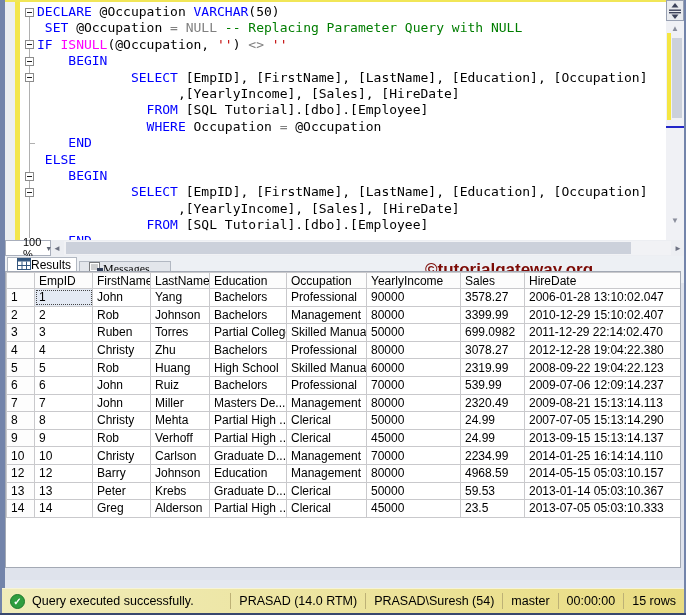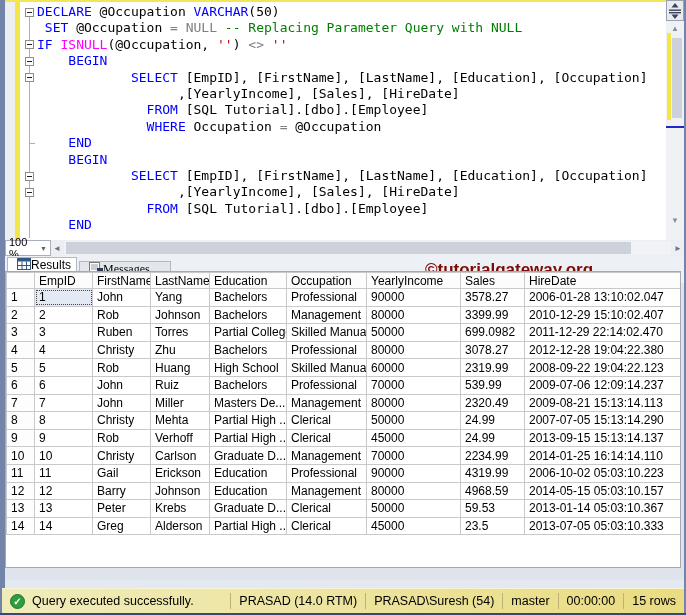--- a/index.html
+++ b/index.html
@@ -38,21 +38,21 @@
   .sb-down { top:214px; }
   .sb-track { position:absolute; left:0; top:36px; width:18px; height:178px; }
   .sb-annot { position:absolute; left:1px; top:-3px; width:4px; height:87px; background:#f5e642; }
   .sb-thumb { position:absolute; left:6px; top:2px; width:10px; height:80px; background:#ccd1db; }
   .sb-caret { position:absolute; left:0; top:90px; width:18px; height:2px; background:#2326c9; }
 
   
   .ebar { position:absolute; left:5px; top:240px; width:679px; height:16px; background:#eceef2;
           display:flex; align-items:center; }
   .zoom-select { width:46px; height:16px; background:#fff; border:1px solid #a8aebb; font-size:11px;
-                 display:flex; align-items:center; padding:0 3px; gap:4px; color:#000; }
+                 display:flex; align-items:center; padding:0 17px; gap:4px; color:#000; }
   .zoom-select .dd { margin-left:auto; font-size:7px; color:#5d6270; }
   .h-arrow { width:12px; text-align:center; font-size:8px; color:#6e7383; }
   .h-track { flex:1; height:14px; position:relative; background:#f1f2f5; margin:0 1px; }
   .h-thumb { position:absolute; left:2px; top:1px; width:93%; height:12px; background:#ccd1db; }
 
   
   .tabs-row { position:absolute; left:5px; top:256px; width:679px; height:27px; background:#edf0f4; }
   .tab { display:flex; align-items:flex-start; font-size:12px; color:#000; padding:0 9px; }
   .tab-results { position:absolute; left:2px; top:1px; width:70px; height:26px; background:#fff;
                  border:1px solid #b2b8c2; border-bottom:none; }
@@ -110,20 +110,21 @@
     <div class="code">
         <div class="code-line"><span class="tk-k">DECLARE</span><span class="tk-p"> @Occupation </span><span class="tk-k">VARCHAR</span><span class="tk-p">(50)</span></div>
         <div class="code-line"><span class="tk-p"> </span><span class="tk-k">SET</span><span class="tk-p"> @Occupation </span><span class="tk-o">=</span><span class="tk-p"> </span><span class="tk-o">NULL</span><span class="tk-p"> </span><span class="tk-c">-- Replacing Parameter Query with NULL</span></div>
         <div class="code-line"><span class="tk-k">IF</span><span class="tk-p"> </span><span class="tk-f">ISNULL</span><span class="tk-p">(@Occupation, </span><span class="tk-s">''</span><span class="tk-p">) </span><span class="tk-o">&lt;&gt;</span><span class="tk-p"> </span><span class="tk-s">''</span></div>
         <div class="code-line"><span class="tk-p">    </span><span class="tk-k">BEGIN</span></div>
         <div class="code-line"><span class="tk-p">            </span><span class="tk-k">SELECT</span><span class="tk-p"> [EmpID], [FirstName], [LastName], [Education], [Occupation]</span></div>
         <div class="code-line"><span class="tk-p">                  ,[YearlyIncome], [Sales], [HireDate]</span></div>
         <div class="code-line"><span class="tk-p">              </span><span class="tk-k">FROM</span><span class="tk-p"> [SQL Tutorial].[dbo].[Employee]</span></div>
         <div class="code-line"><span class="tk-p">              </span><span class="tk-k">WHERE</span><span class="tk-p"> Occupation </span><span class="tk-o">=</span><span class="tk-p"> @Occupation</span></div>
         <div class="code-line"><span class="tk-p">    </span><span class="tk-k">END</span></div>
+        <div class="code-line"><span class="tk-p"> </span><span class="tk-k">ELSE</span></div>
         <div class="code-line"><span class="tk-p">    </span><span class="tk-k">BEGIN</span></div>
         <div class="code-line"><span class="tk-p">            </span><span class="tk-k">SELECT</span><span class="tk-p"> [EmpID], [FirstName], [LastName], [Education], [Occupation]</span></div>
         <div class="code-line"><span class="tk-p">                  ,[YearlyIncome], [Sales], [HireDate]</span></div>
         <div class="code-line"><span class="tk-p">              </span><span class="tk-k">FROM</span><span class="tk-p"> [SQL Tutorial].[dbo].[Employee]</span></div>
         <div class="code-line"><span class="tk-p">    </span><span class="tk-k">END</span></div>
       </div>
   </div>
 
   <div class="vscroll">
     <div class="split-handle">
@@ -310,31 +311,20 @@
             <td class="">10</td>
             <td class="">Christy</td>
             <td class="">Carlson</td>
             <td class="">Graduate D...</td>
             <td class="">Management</td>
             <td class="">70000</td>
             <td class="">2234.99</td>
             <td class="">2014-01-25 16:14:14.110</td>
           </tr>
           <tr>
-            <td class="rh">11</td>
-            <td class="">11</td>
-            <td class="">Gail</td>
-            <td class="">Erickson</td>
-            <td class="">Education</td>
-            <td class="">Professional</td>
-            <td class="">90000</td>
-            <td class="">4319.99</td>
-            <td class="">2006-10-02 05:03:10.223</td>
-          </tr>
-          <tr>
             <td class="rh">12</td>
             <td class="">12</td>
             <td class="">Barry</td>
             <td class="">Johnson</td>
             <td class="">Education</td>
             <td class="">Management</td>
             <td class="">80000</td>
             <td class="">4968.59</td>
             <td class="">2014-05-15 05:03:10.157</td>
           </tr>

